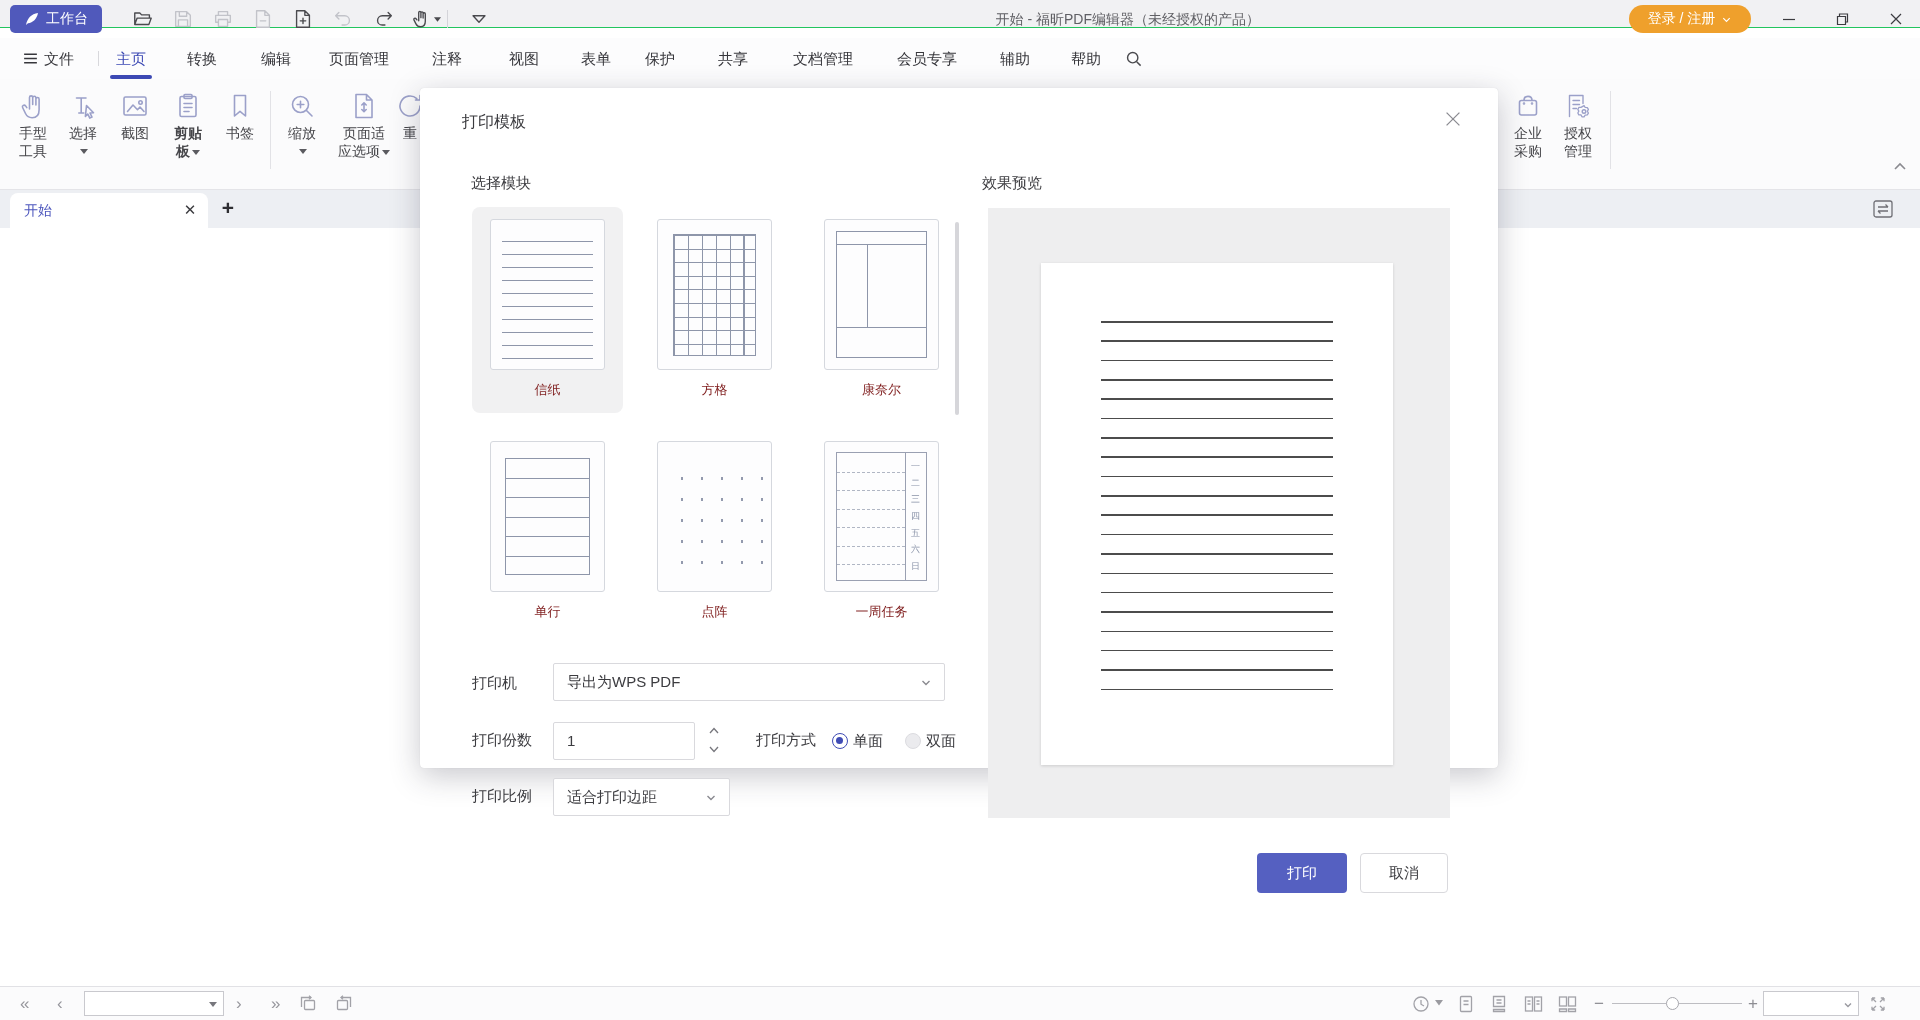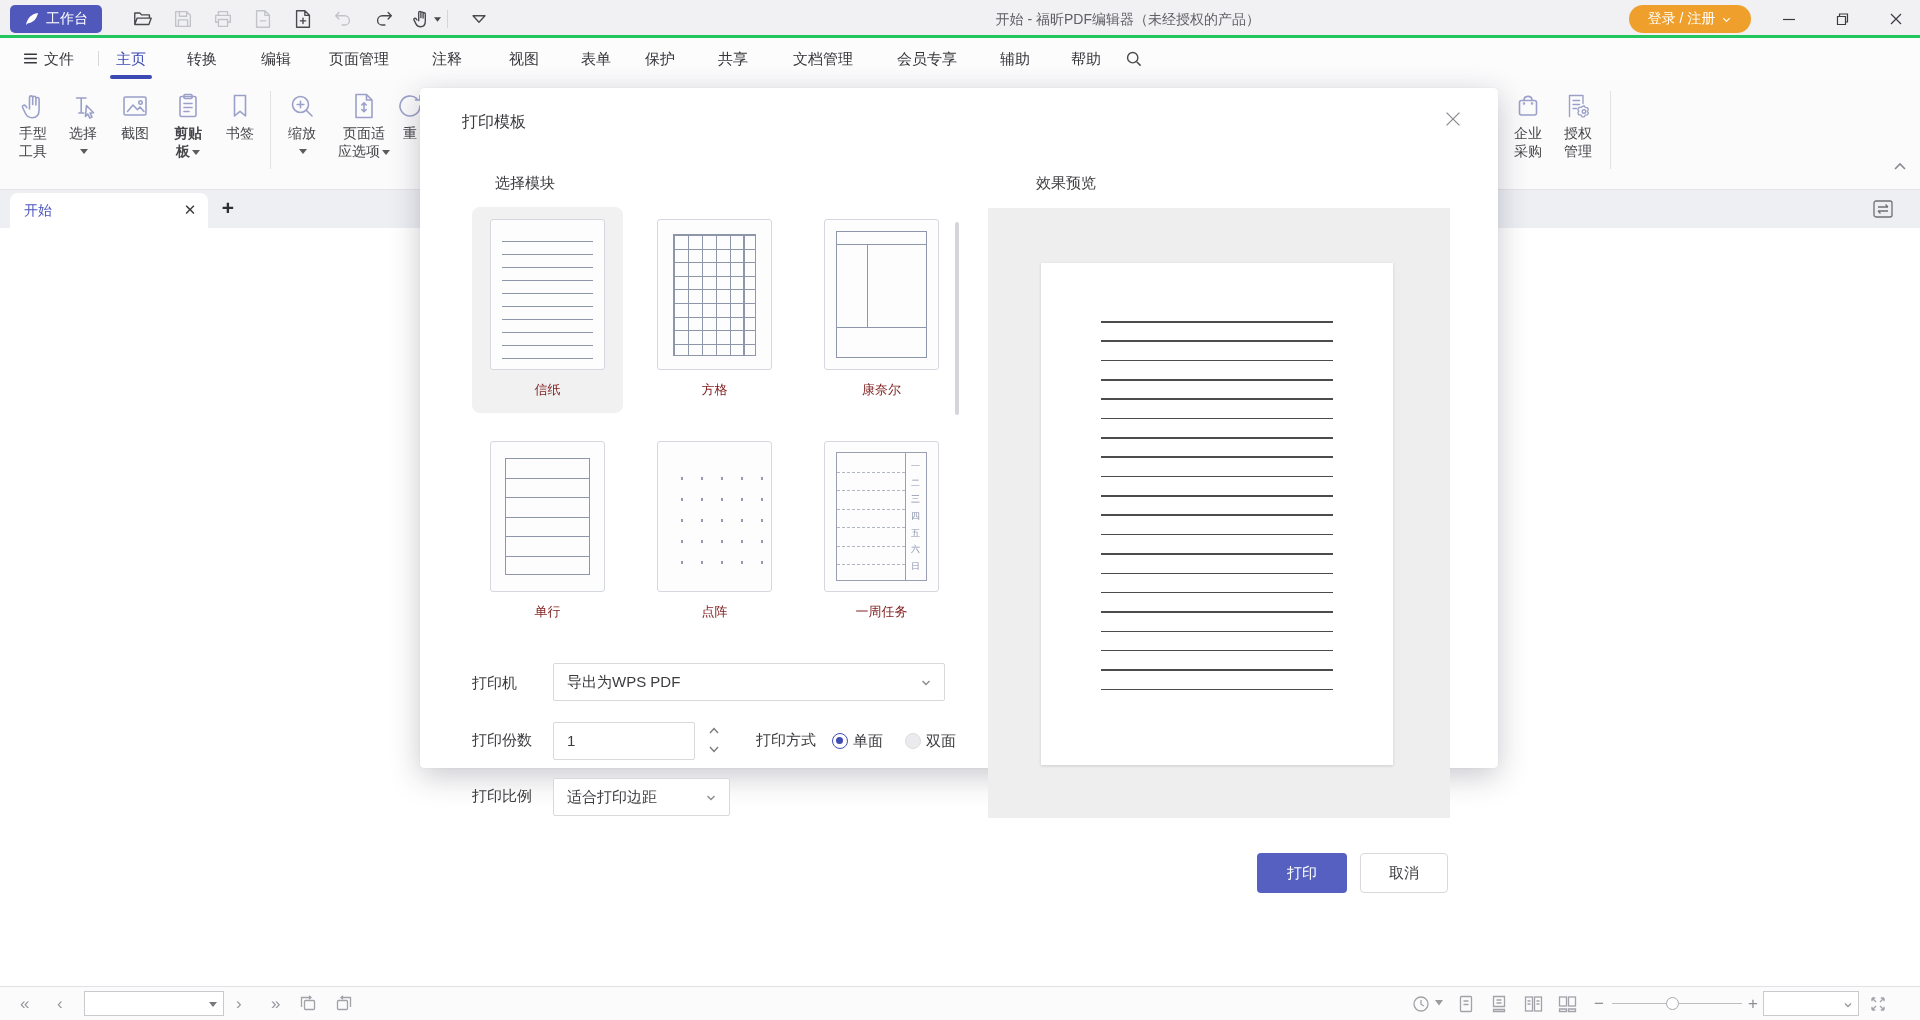--- a/index.html
+++ b/index.html
@@ -2,21 +2,21 @@
 <html><head>
 <meta charset="utf-8">
 <style>
   * { margin:0; padding:0; box-sizing:border-box; }
   html,body { width:1920px; height:1020px; overflow:hidden; }
   body { font-family:"Liberation Sans","DejaVu Sans",sans-serif; color:#3f3f42; }
   #app { position:relative; width:1920px; height:1020px; background:#fff; }
   svg { display:block; }
 
   
-  #titlebar { position:absolute; left:0; top:0; width:1920px; height:38px; background:#f1f1f3; border-bottom:3px solid #22c55e; }
+  #titlebar { position:absolute; left:0; top:0; width:1920px; height:28px; background:#f1f1f3; border-bottom:1px solid #22c55e; }
   #wb-btn { position:absolute; left:10px; top:5px; width:92px; height:28px; background:#5059bb; border-radius:5px; display:flex; align-items:center; justify-content:center; gap:6px; color:#fff; font-size:14px; }
   #quick-icons .qi { position:absolute; top:8px; width:22px; height:22px; color:#4a4a4e; }
   #quick-icons .qi.disabled { color:#c2c3c9; }
   .qi-caret { position:absolute; top:16px; width:10px; height:10px; color:#4a4a4e; }
   .ti-sep { position:absolute; top:10px; width:1px; height:18px; background:#d4d4d9; }
   #app-title { position:absolute; left:660px; top:0; width:600px; height:38px; line-height:38px; text-align:right; font-size:14px; color:#606065; }
   #login-btn { position:absolute; left:1629px; top:5px; width:122px; height:28px; background:#efa02c; border-radius:14px; color:#fff; font-size:14px; display:flex; align-items:center; justify-content:center; gap:6px; }
   .win-btn { position:absolute; top:11px; width:16px; height:16px; color:#3c3c40; }
 
   
@@ -56,23 +56,23 @@
   #sb-zoombox { position:absolute; left:1763px; top:4px; width:96px; height:25px; background:#fff; border:1px solid #c9c9ce; }
   #sb-zoombox .dd-caret { position:absolute; right:5px; top:8px; width:10px; height:10px; color:#9a9aa0; }
   #sb-slider { position:absolute; left:1612px; top:16px; width:130px; height:1px; background:#bdbdc2; }
   #sb-knob { position:absolute; left:1666px; top:10px; width:13px; height:13px; border:1px solid #a8a8ae; border-radius:50%; background:#fff; }
   .sb-zoomsign { position:absolute; top:0; height:34px; line-height:33px; font-size:17px; color:#8d8d93; }
 
   
   #dialog { position:absolute; left:420px; top:88px; width:1078px; height:680px; background:#fff; border-radius:4px; box-shadow:0 8px 30px rgba(40,40,60,.25), 0 0 1px rgba(0,0,0,.15); }
   #dlg-title { position:absolute; left:42px; top:24px; font-size:16px; color:#3a3a3e; }
   #dlg-close { position:absolute; left:1022px; top:20px; width:22px; height:22px; color:#8b8b91; }
-  .dlg-section { position:absolute; font-size:15px; color:#3c3c40;margin-left:24px; }
+  .dlg-section { position:absolute; font-size:15px; color:#3c3c40; }
   #sec-templates { left:51px; top:86px; }
-  #sec-preview { left:592px; top:86px; }
+  #sec-preview { left:562px; top:86px; }
 
   
   .card { position:absolute; width:151px; height:206px; border-radius:8px; }
   .card.selected { background:#f1f1f2; }
   .card .page { position:absolute; left:18px; top:12px; width:115px; height:151px; background:#fdfdfe; border:1px solid #d5d8de; border-radius:3px; }
   .card .cap { position:absolute; left:0; top:174px; width:151px; text-align:center; font-size:13px; color:#7f1d1d; }
   .tpl-lined { position:absolute; left:11px; right:11px; top:21px; height:119px;
     background:repeating-linear-gradient(to bottom,#8e96aa 0 1px,transparent 1px 13px); }
   .tpl-grid { position:absolute; left:15px; right:15px; top:14px; bottom:13px; border:1px solid #8e96aa;
     background-image:repeating-linear-gradient(to right,#8e96aa 0 1px,transparent 1px 13.9px),repeating-linear-gradient(to bottom,#8e96aa 0 1px,transparent 1px 13.6px); }

